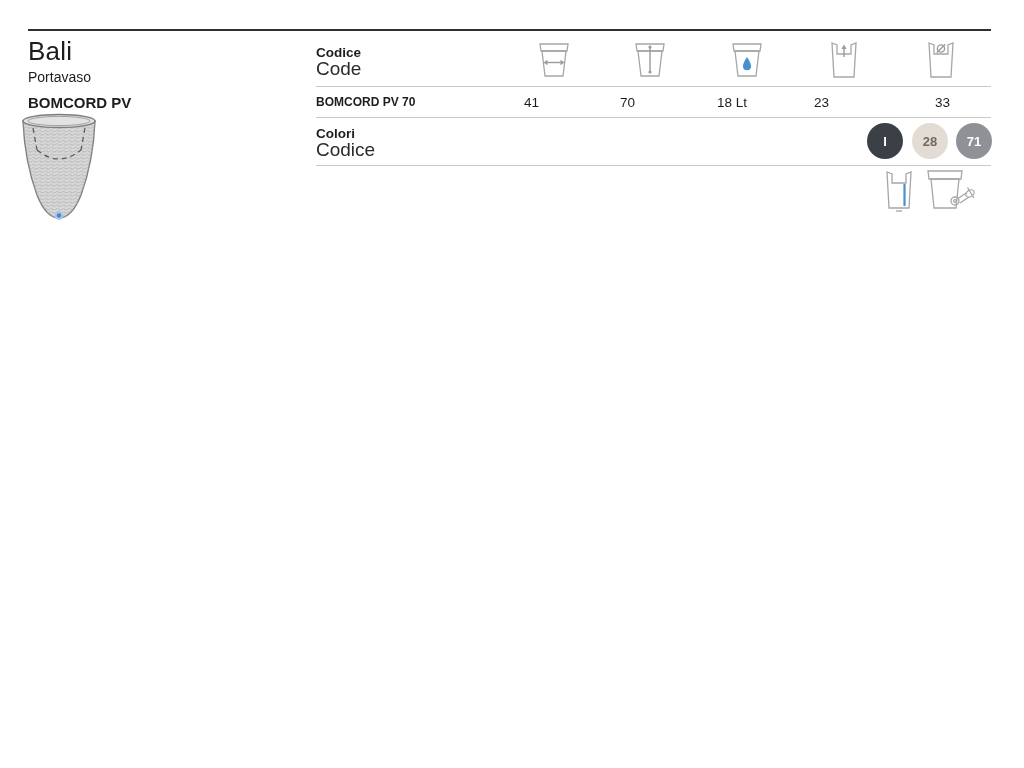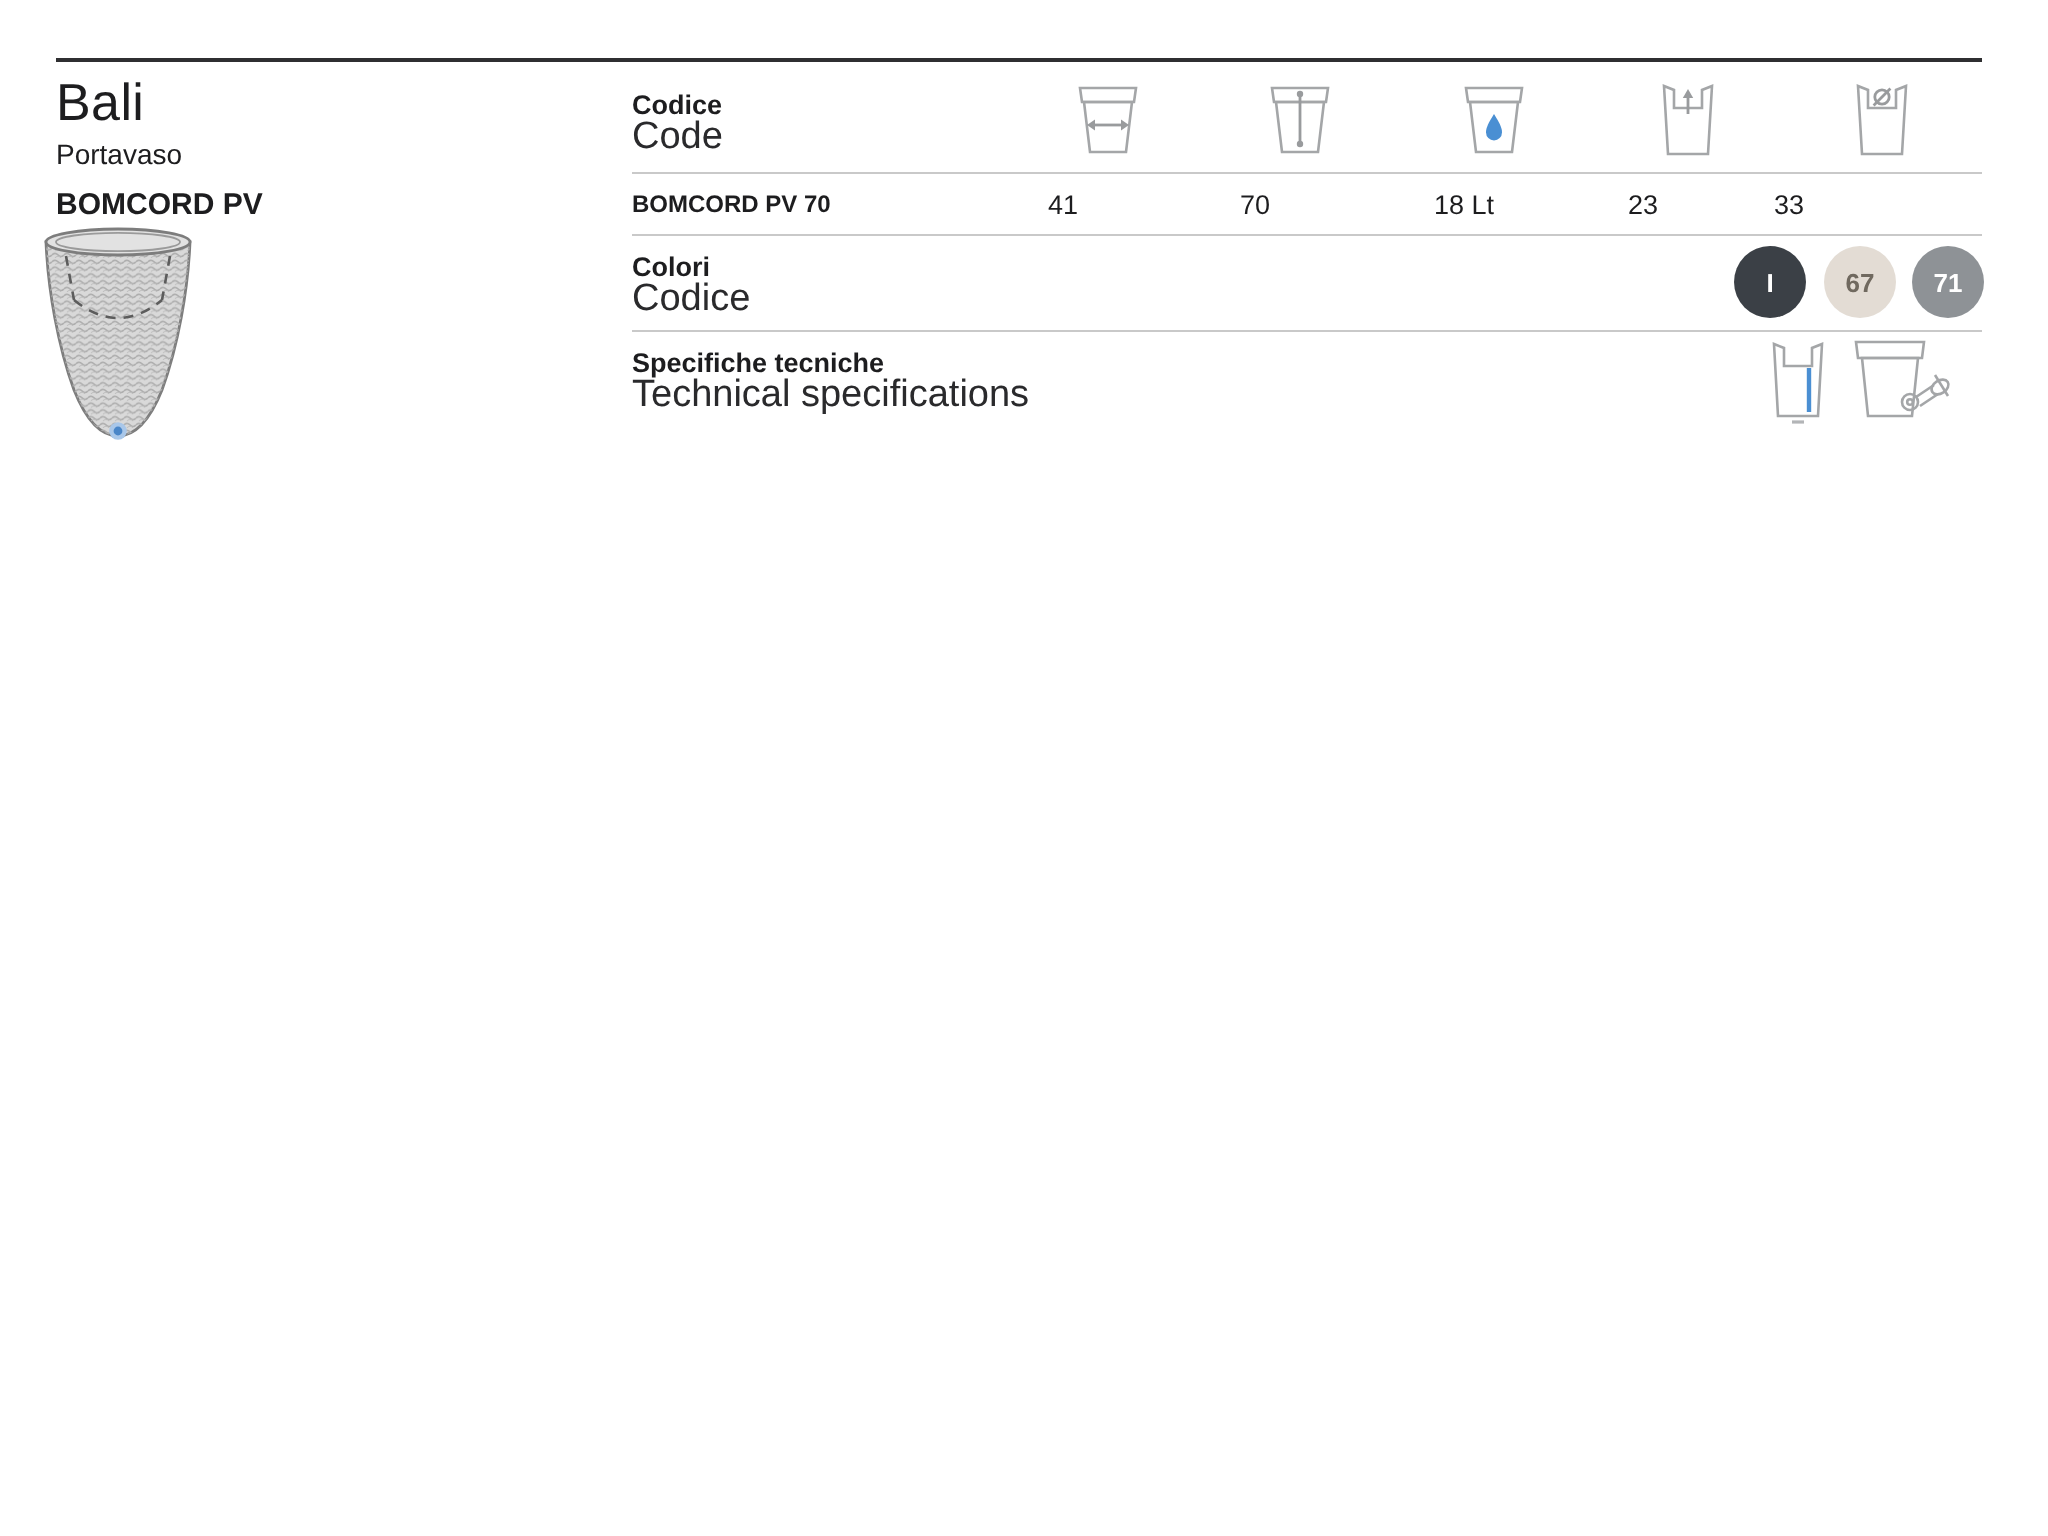--- a/index.html
+++ b/index.html
@@ -30,21 +30,21 @@
   .code-row-label { left:316px; top:95px; font-size:12px; font-weight:700; }
   .colors-label { left:316px; top:126px; }
   .specs-label { left:316px; top:174px; }
 
   .hdr-icon { top:39px; }
   .col-0 { left:534px; } .col-1 { left:630px; } .col-2 { left:727px; }
   .col-3 { left:824px; } .col-4 { left:921px; }
 
   .cell { top:95px; width:60px; font-size:13.5px; }
   .cell-0 { left:524px; } .cell-1 { left:620px; } .cell-2 { left:717px; }
-  .cell-3 { left:814px; } .cell-4 { left:887px; }
+  .cell-3 { left:814px; } .cell-4 { left:935px; }
 
   .swatch {
     top:123px; width:36px; height:36px; border-radius:50%;
     display:flex; align-items:center; justify-content:center;
     font-size:13px; font-weight:700;
   }
   .sw-0 { left:867px; } .sw-1 { left:912px; } .sw-2 { left:956px; }
 
   .spec-icon-1 { left:880px; top:168px; }
   .spec-icon-2 { left:923px; top:167px; }
@@ -154,29 +154,25 @@
   <div class="abs cell cell-3">23</div>
   <div class="abs cell cell-4">33</div>
 
   <div class="abs t-rule rule-2"></div>
 
   <div class="abs colors-label">
     <div class="lbl-bold">Colori</div>
     <div class="lbl-reg">Codice</div>
   </div>
   <div class="abs swatch sw-0" style="background-color: rgb(59, 64, 70); color: rgb(255, 255, 255);">I</div>
-  <div class="abs swatch sw-1" style="background-color: rgb(227, 220, 212); color: rgb(112, 105, 95);">67</div>
+  <div class="abs swatch sw-1" style="background-color: rgb(227, 220, 212); color: rgb(112, 105, 95);">28</div>
   <div class="abs swatch sw-2" style="background-color: rgb(142, 146, 150); color: rgb(255, 255, 255);">71</div>
 
   <div class="abs t-rule rule-3"></div>
 
-  <div class="abs specs-label">
-    <div class="lbl-bold">Specifiche tecniche</div>
-    <div class="lbl-reg">Technical specifications</div>
-  </div>
   <div class="abs spec-icon-1">
     <svg width="38" height="46" viewBox="0 0 38 46">
       <path d="M7,4 L12,6 L12,15 L26,15 L26,6 L31,4 L29,40 L9,40 Z" fill="none" stroke="#a4a6a8" stroke-width="1.3"></path>
       <line x1="24.5" y1="16" x2="24.5" y2="38" stroke="#4a8fd3" stroke-width="2.2"></line>
       <line x1="16" y1="43" x2="22" y2="43" stroke="#b3b5b7" stroke-width="1.6"></line>
     </svg>
   </div>
   <div class="abs spec-icon-2">
     <svg width="62" height="48" viewBox="0 0 62 48">
       <g fill="none" stroke="#a4a6a8" stroke-width="1.3">

